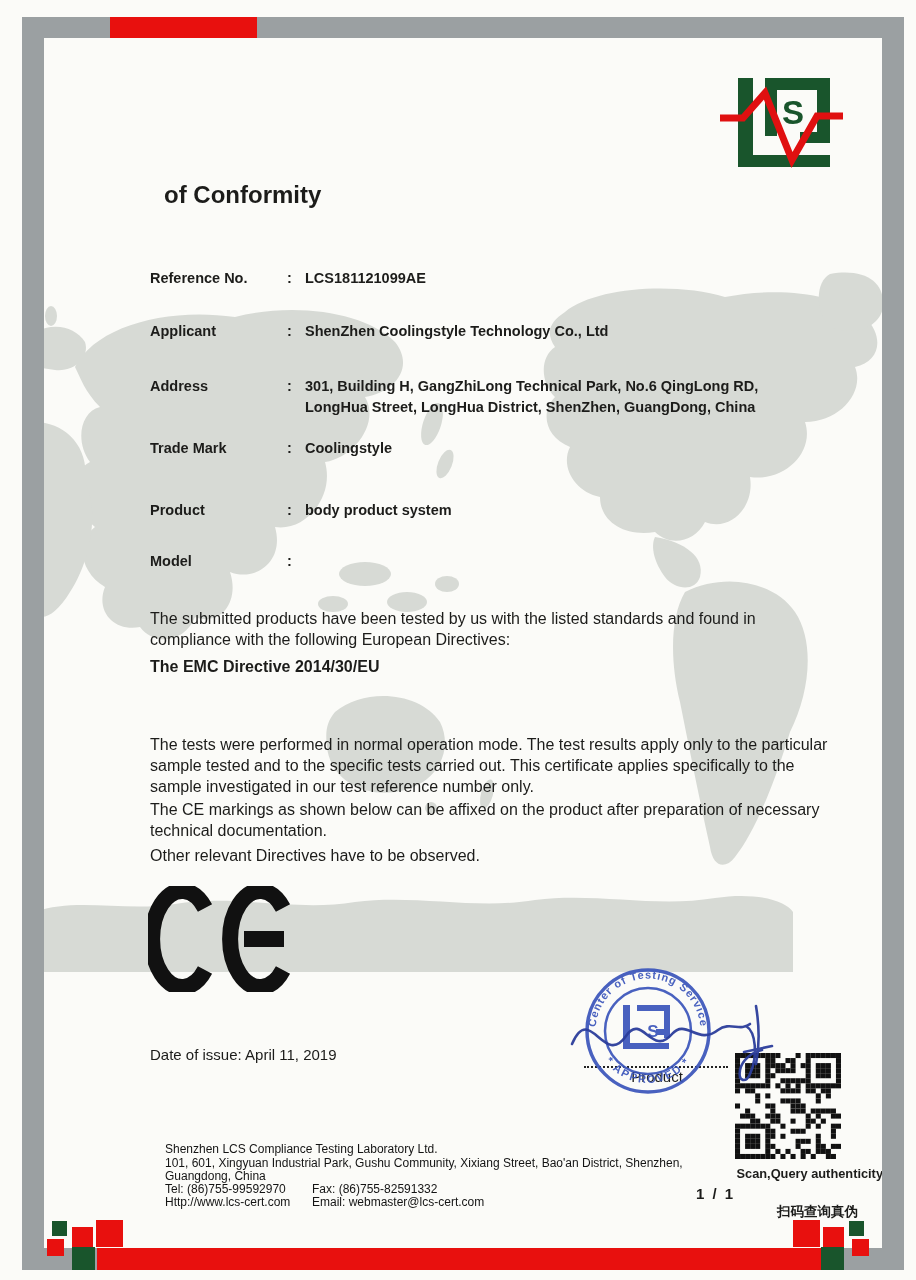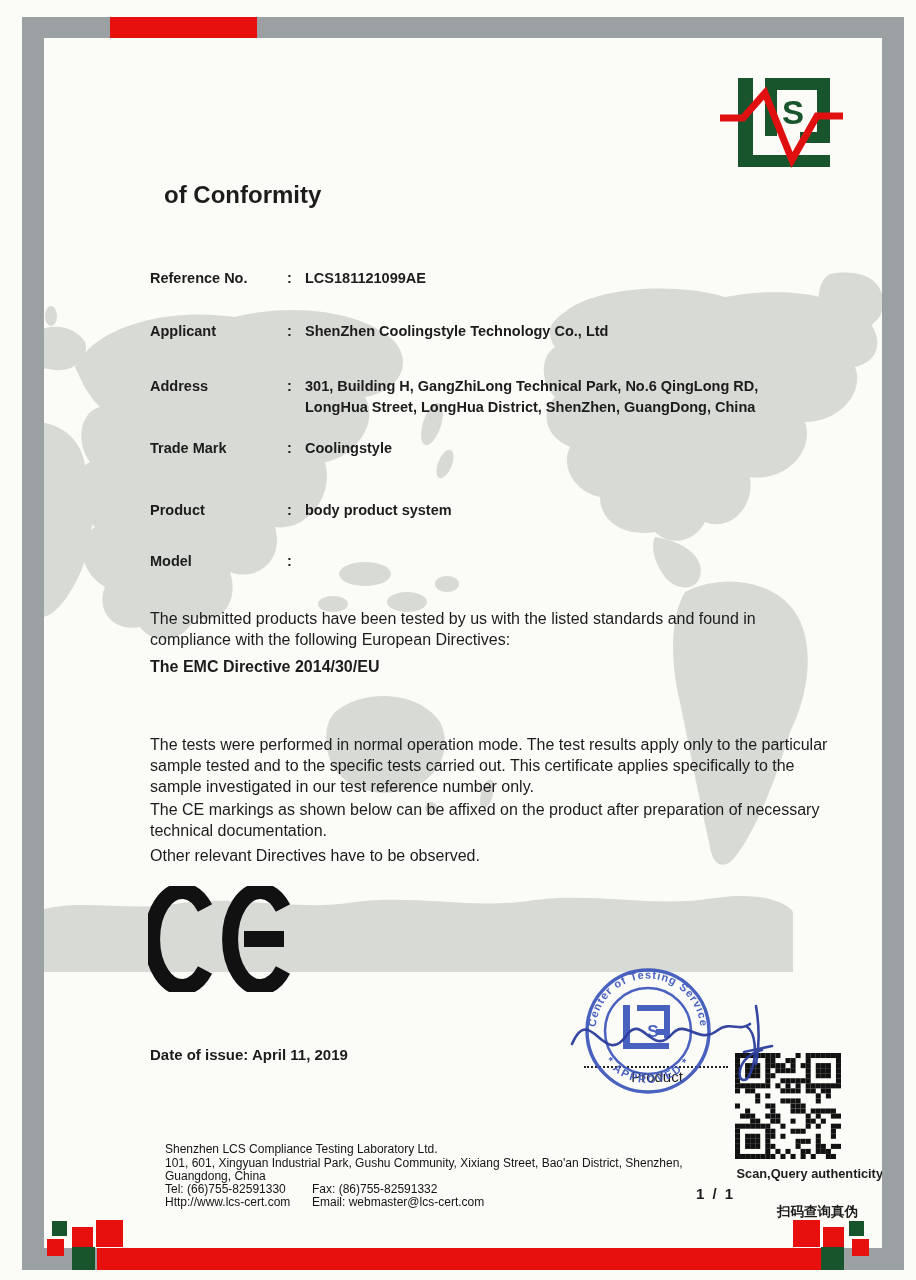--- a/index.html
+++ b/index.html
@@ -27,21 +27,21 @@
   .abs{position:absolute;z-index:2;}
   #title{left:163px;top:134px;font-size:38px;font-weight:bold;letter-spacing:.5px;margin:0;}
   #subtitle{left:164px;top:181px;font-size:24px;font-weight:bold;margin:0;}
   .frow{position:absolute;left:150px;width:710px;display:flex;z-index:2;font-size:14.5px;font-weight:bold;line-height:21px;}
   .flabel{width:137px;}
   .fcolon{width:18px;}
   .fvalue{width:505px;}
   .para{position:absolute;left:150px;width:680px;font-size:16px;line-height:21px;z-index:2;}
   .bold{font-weight:bold;}
   #ce-mark{left:148px;top:886px;z-index:2;}
-  #issue-date{left:150px;top:1046px;font-size:15px;font-weight:bold;z-index:2;}
+  #issue-date{left:150px;top:1046px;font-size:15px;font-weight:normal;z-index:2;}
   
   #seal{position:absolute;left:577px;top:958px;z-index:5;opacity:.92;}
   #signature{position:absolute;left:560px;top:972px;z-index:6;}
   #sign-line{position:absolute;left:584px;top:1048px;width:144px;height:18px;border-bottom:2px dotted #222;z-index:4;}
   #manager{position:absolute;left:592px;top:1068px;width:130px;text-align:center;font-size:15px;z-index:4;}
   
   #qr{position:absolute;left:735px;top:1053px;width:106px;height:106px;z-index:3;}
   #qr-caption-cn{position:absolute;left:722px;top:1203px;width:136px;text-align:right;font-size:13.5px;font-weight:bold;z-index:3;}
   #qr-caption-en{position:absolute;left:698px;top:1166px;width:185px;text-align:right;font-size:12.8px;font-weight:600;z-index:3;}
   #page-num{position:absolute;left:696px;top:1185px;font-size:15px;font-weight:bold;letter-spacing:2px;z-index:3;}
@@ -416,18 +416,18 @@
       <rect x="90" y="100" width="5" height="5" fill="#111"></rect>
       <rect x="95" y="100" width="5" height="5" fill="#111"></rect>
     </svg>
   <div id="qr-caption-cn">扫码查询真伪</div>
   <div id="qr-caption-en">Scan,Query authenticity</div>
   <div id="page-num">1 / 1</div>
 
   <div class="foot-line" style="left:165px;top:1143px;">Shenzhen LCS Compliance Testing Laboratory Ltd.</div>
   <div class="foot-line" style="left:165px;top:1157px;">101, 601, Xingyuan Industrial Park, Gushu Community, Xixiang Street, Bao'an District, Shenzhen,</div>
   <div class="foot-line" style="left:165px;top:1170px;">Guangdong, China</div>
-  <div class="foot-line" style="left:165px;top:1183px;">Tel: (66)755-82591330</div>
+  <div class="foot-line" style="left:165px;top:1183px;">Tel: (86)755-99592970</div>
   <div class="foot-line" style="left:312px;top:1183px;">Fax: (86)755-82591332</div>
   <div class="foot-line" style="left:165px;top:1196px;text-align:center;">Http://www.lcs-cert.com</div>
   <div class="foot-line" style="left:312px;top:1196px;">Email: webmaster@lcs-cert.com</div>
 
 </div>
 
 </body></html>

